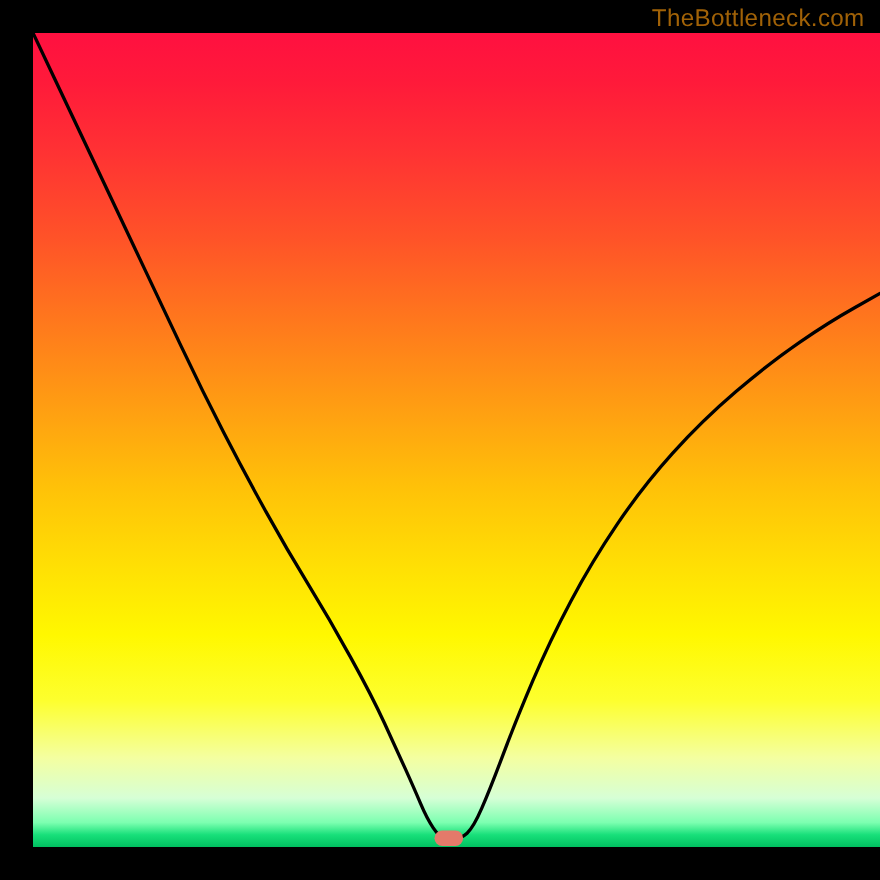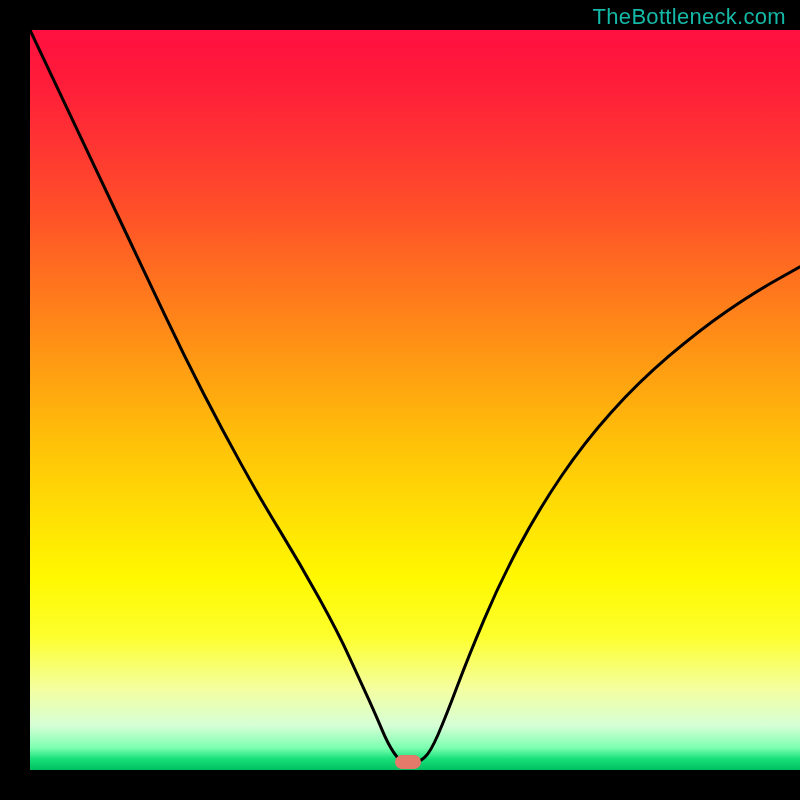--- a/index.html
+++ b/index.html
@@ -14,21 +14,21 @@
   .stage {
     position: relative;
     width: 800px;
     height: 800px;
     background: #000;
   }
   .watermark {
     position: absolute;
     top: 4px;
     right: 14px;
-    color: #14b8a6;
+    color: #a16207;
     font-size: 22px;
     font-weight: 500;
     letter-spacing: 0.3px;
     z-index: 5;
     user-select: none;
   }
   .plot-area {
     position: absolute;
     left: 30px;
     top: 30px;

